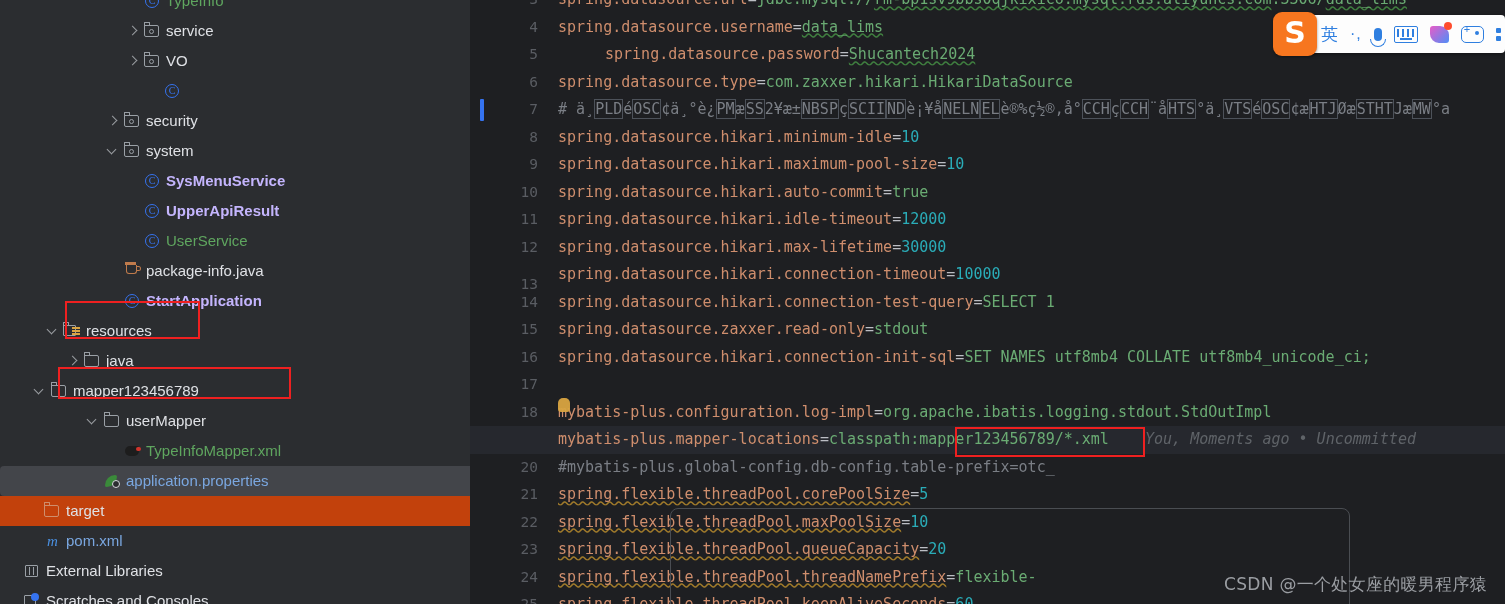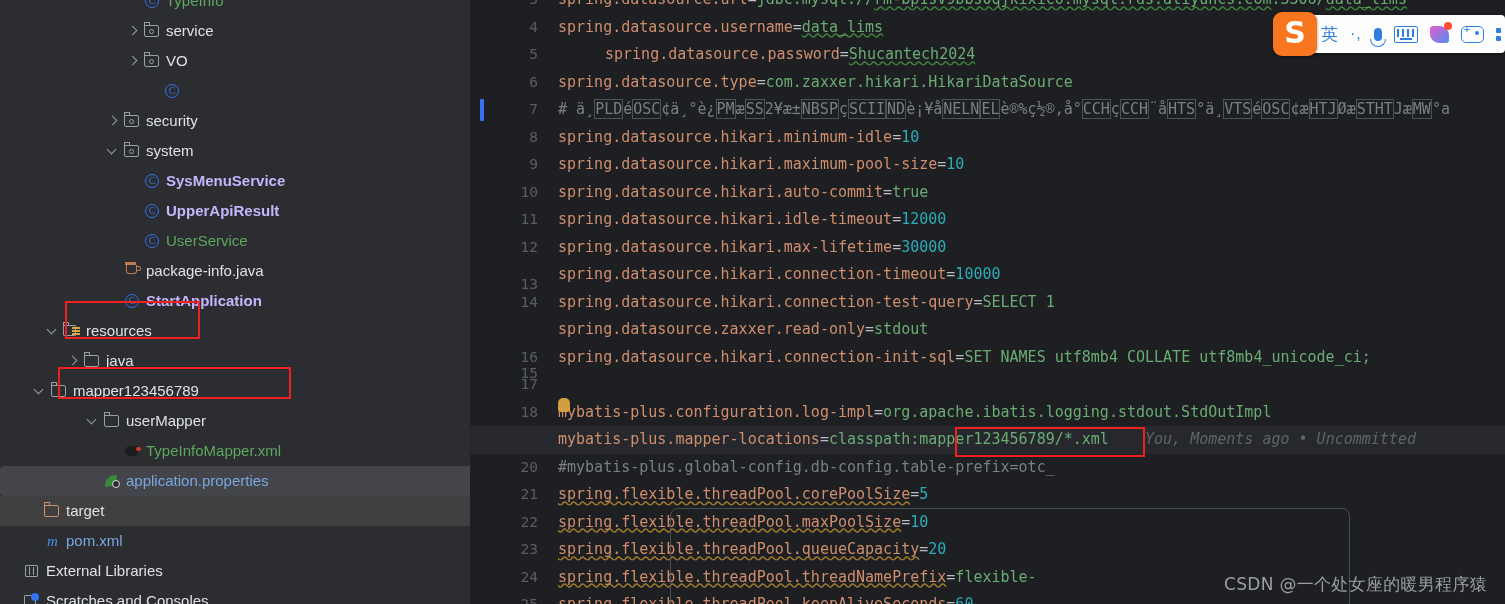--- a/index.html
+++ b/index.html
@@ -15,21 +15,21 @@
   #sidebar{
     position:absolute;left:0;top:0;width:470px;height:604px;
     background:#2b2d30;overflow:hidden;
   }
   .tree-row{
     position:relative;height:30px;line-height:30px;
     white-space:nowrap;font-size:15px;color:#dfe1e5;
     display:flex;align-items:center;
   }
   .tree-row.sel{background:#43454a;}
-  .tree-row.excluded{background:#404040;}
+  .tree-row.excluded{background:#c2410c;}
   .arrow{
     width:14px;height:14px;flex:none;position:relative;margin-right:3px;
   }
   .arrow.right::before{
     content:"";position:absolute;left:3px;top:3px;
     width:6px;height:6px;border-right:1.6px solid #9a9da1;border-top:1.6px solid #9a9da1;
     transform:rotate(45deg);
   }
   .arrow.down::before{
     content:"";position:absolute;left:2px;top:2px;
@@ -356,21 +356,21 @@
         <div class="ln" style="top: 68.5px;">6</div>
         <div class="change-mark" style="top: 99px;"></div>
         <div class="ln" style="top: 96px;">7</div>
         <div class="ln" style="top: 123.5px;">8</div>
         <div class="ln" style="top: 151px;">9</div>
         <div class="ln" style="top: 178.5px;">10</div>
         <div class="ln" style="top: 206px;">11</div>
         <div class="ln" style="top: 233.5px;">12</div>
         <div class="ln" style="top: 271px;">13</div>
         <div class="ln" style="top: 288.5px;">14</div>
-        <div class="ln" style="top: 316px; margin-top: 44px;">15</div>
+        <div class="ln" style="top: 316px;">15</div>
         <div class="ln" style="top: 343.5px;">16</div>
         <div class="ln" style="top: 371px;">17</div>
         <div class="ln" style="top: 398.5px;">18</div>
         <div class="change-mark" style="top: 429px;"></div>
         <div class="ln cur" style="top: 426px;">19</div>
         <div class="ln" style="top: 453.5px;">20</div>
         <div class="ln" style="top: 481px;">21</div>
         <div class="ln" style="top: 508.5px;">22</div>
         <div class="ln" style="top: 536px;">23</div>
         <div class="ln" style="top: 563.5px;">24</div>

